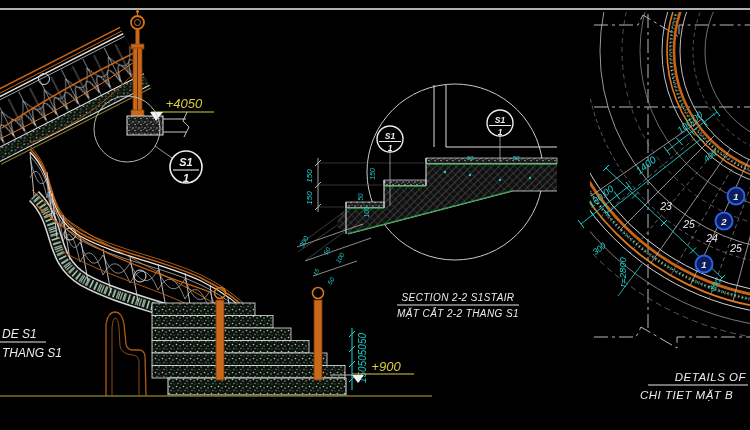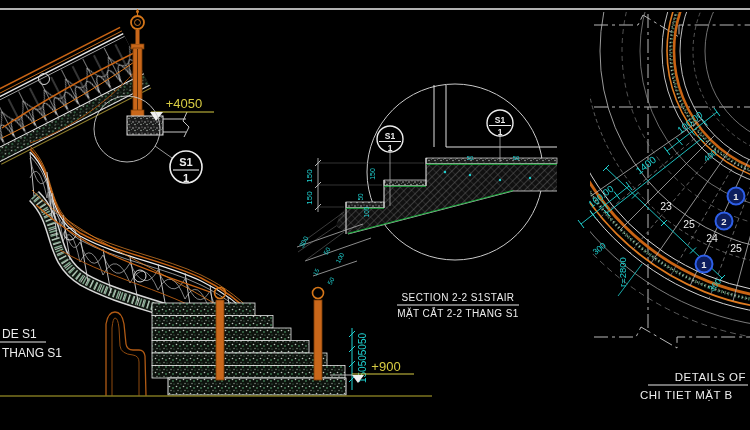--- a/index.html
+++ b/index.html
@@ -1,17 +1,17 @@
 <!DOCTYPE html>
 <html style="--background: #000000; --line-white: #e8e8e8; --line-gray: #9a9a9a; --accent-orange: #c96414; --accent-orange-light: #e07b1f; --dim-cyan: #1fd2d2; --level-yellow: #d8cc43; --green-line: #17a839; --speckle-green: #3f7a52; --callout-blue-ring: #2e5fe8; --callout-blue-fill: #0c1d5e; --hatch-gray: #8f8f8f; --ground-olive: #7d741f;"><head>
 <meta charset="utf-8">
 <style>
   html,body{margin:0;padding:0;background:#000;}
   .canvas{position:relative;width:750px;height:414px;background:var(--background,#000);overflow:hidden;
-          font-family:"Liberation Sans","DejaVu Sans",sans-serif;}
+          font-family:"Liberation Sans","DejaVu Sans",sans-serif;font-style:italic;}
   svg{position:absolute;inset:0;}
   text{font-family:"Liberation Sans","DejaVu Sans",sans-serif;}
   .txt-white{fill:#ededed;}
   .txt-cyan{fill:var(--dim-cyan,#1fd2d2);}
   .txt-yellow{fill:var(--level-yellow,#d8cc43);}
   .txt-bold{font-weight:bold;}
   .ln-white{stroke:#e8e8e8;}
   .ln-cyan{stroke:var(--dim-cyan,#1fd2d2);}
   .ln-yellow{stroke:var(--level-yellow,#d8cc43);}
   .ln-green{stroke:var(--green-line,#17a839);}

